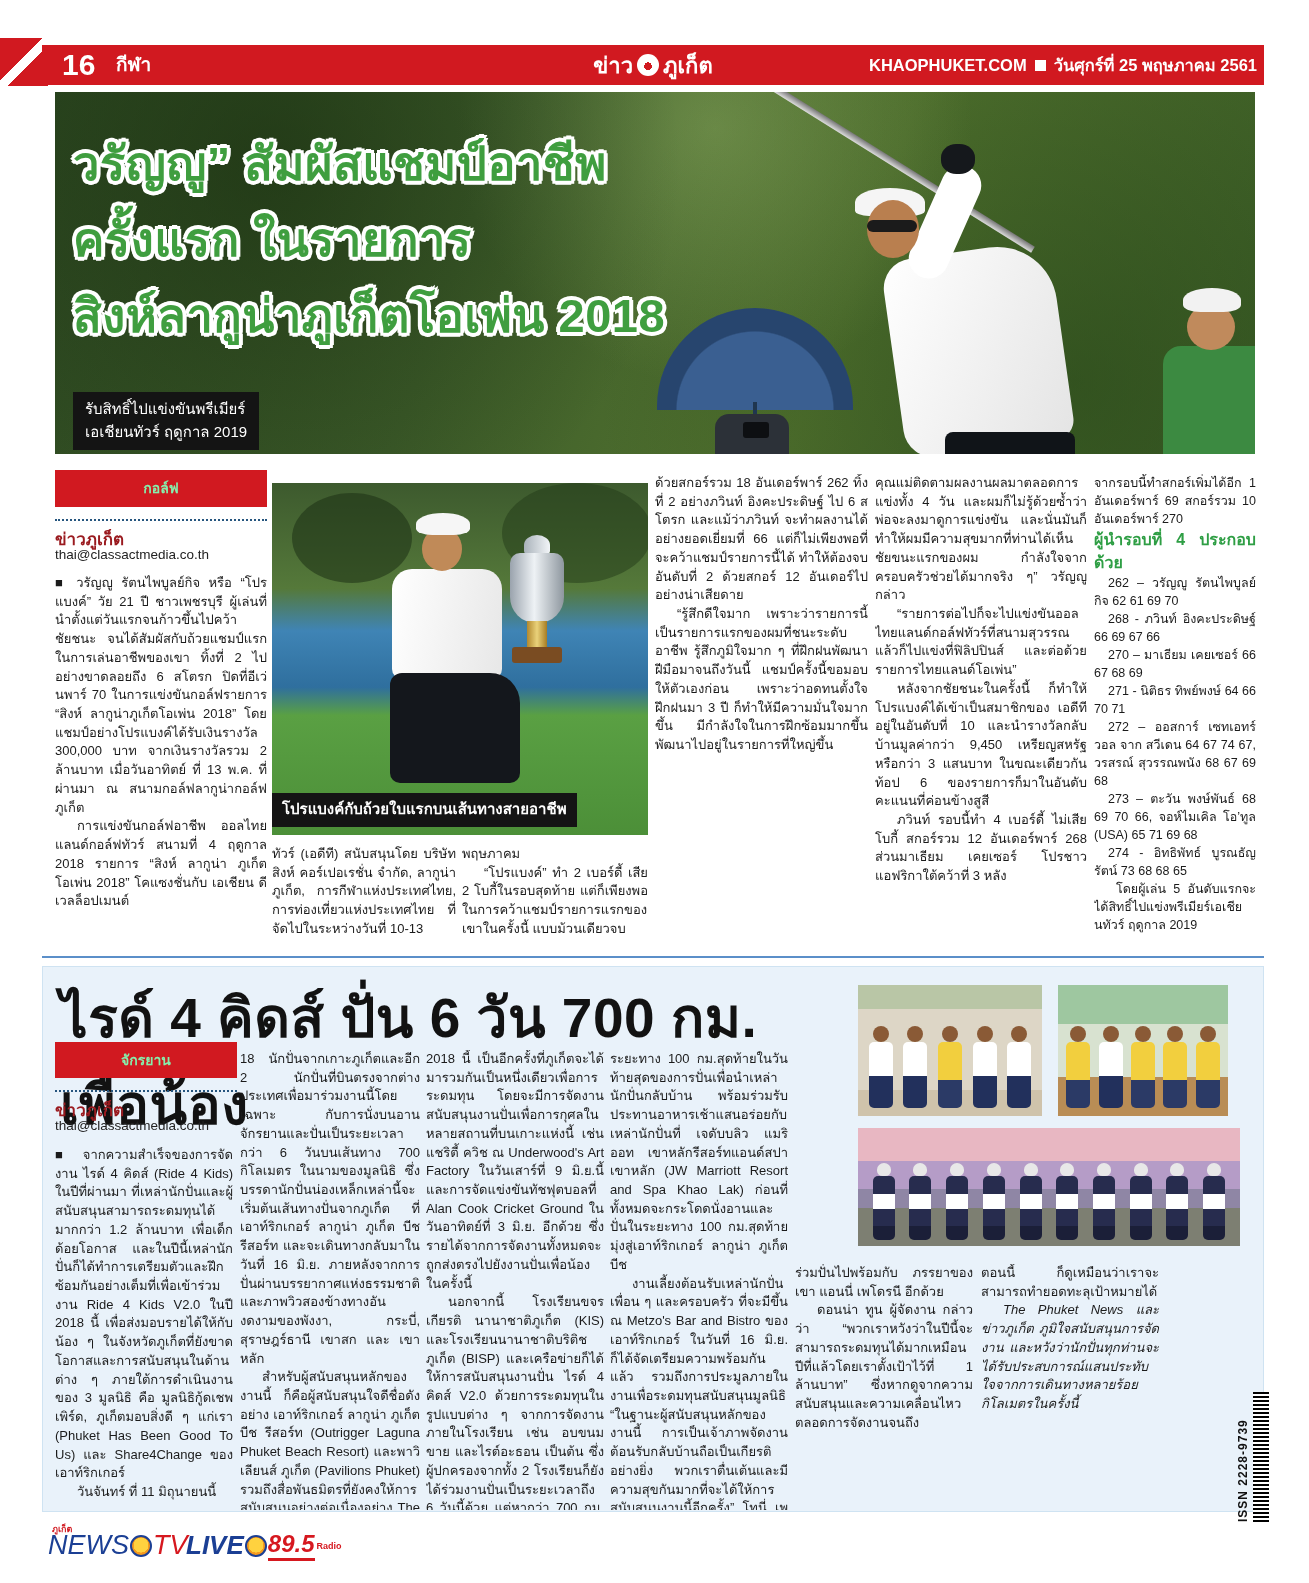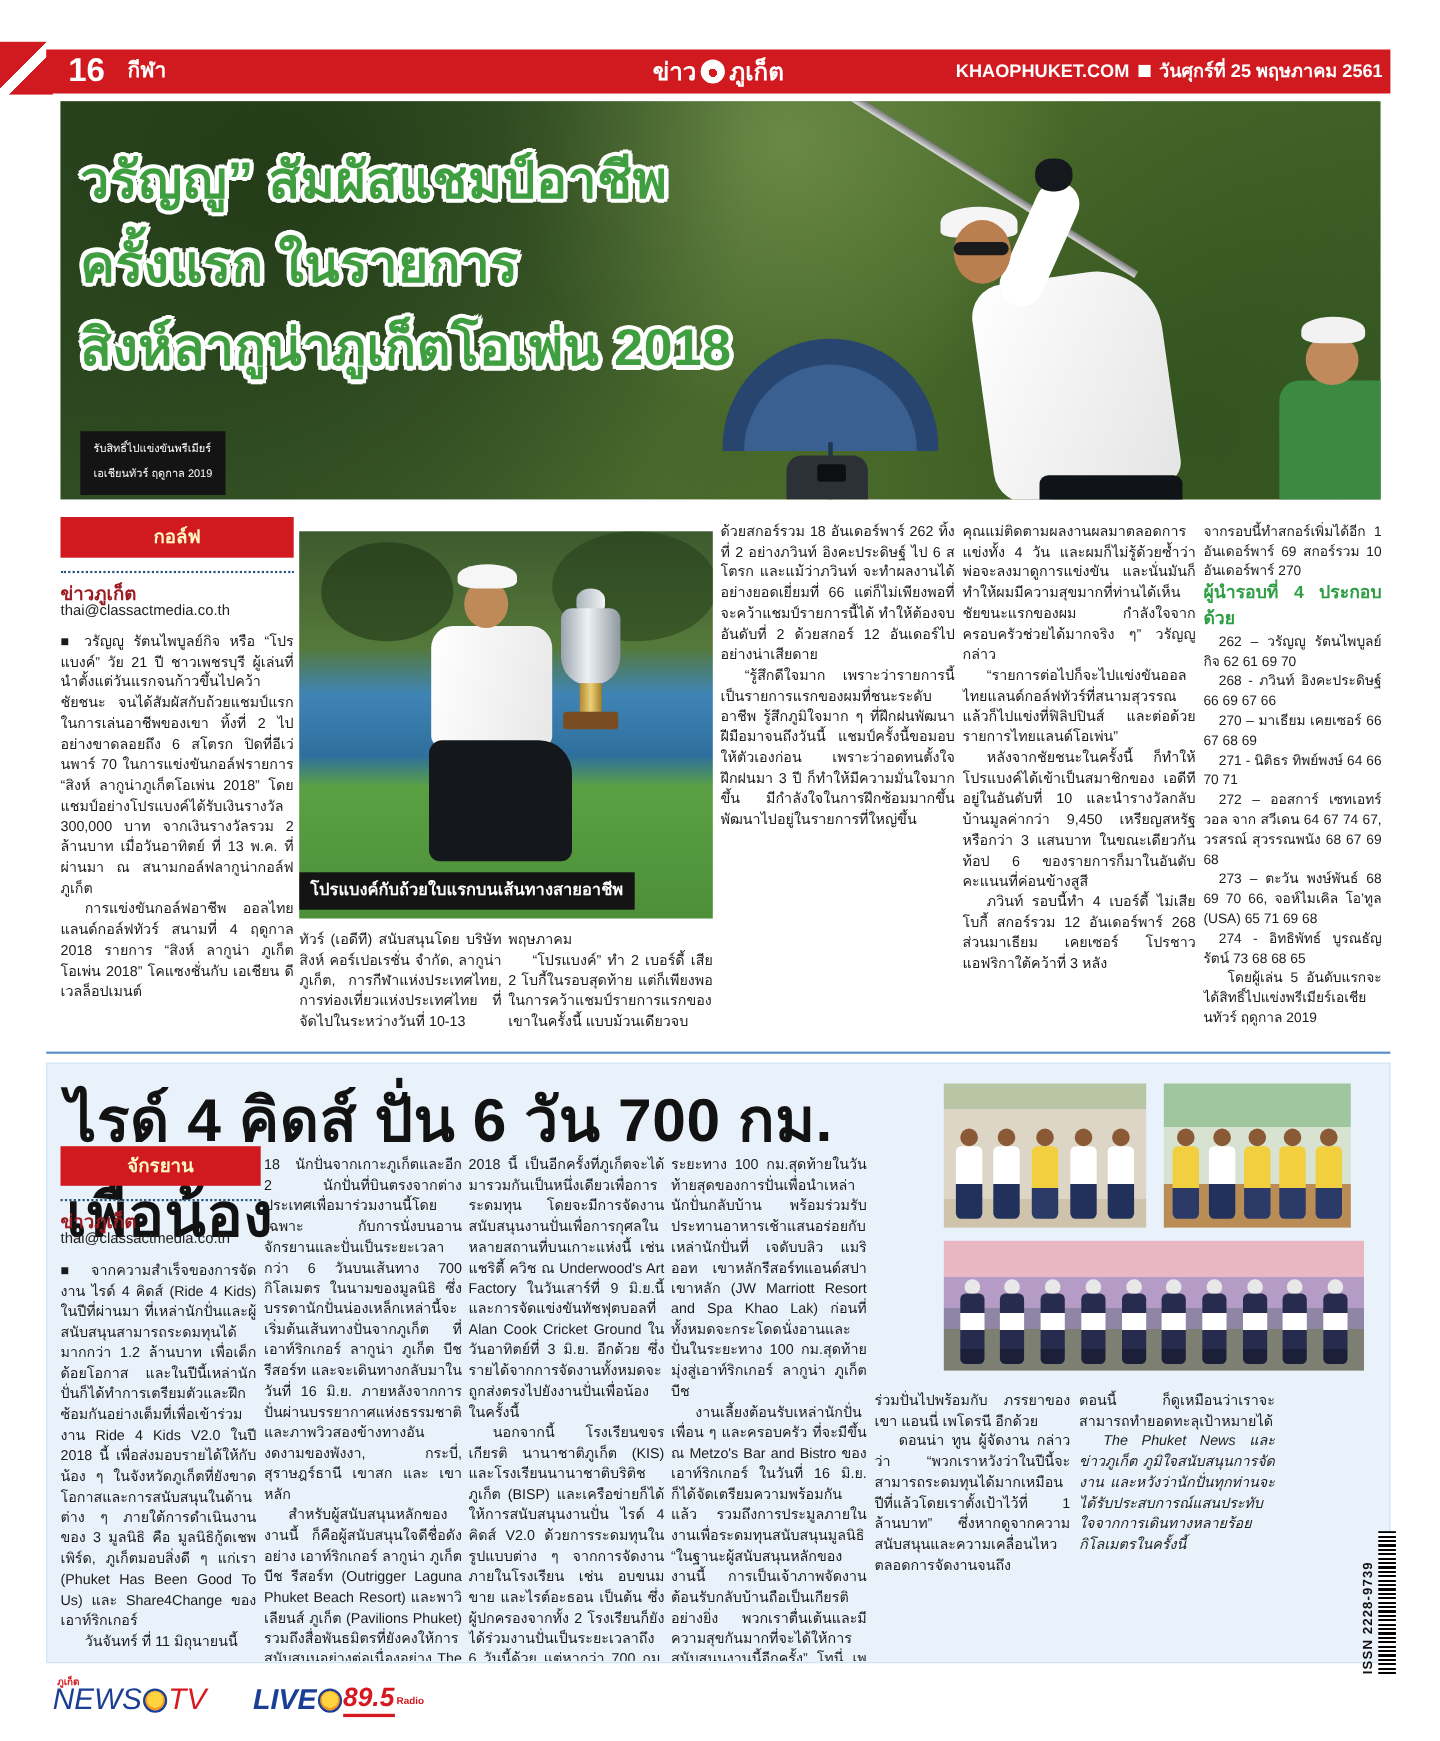--- a/index.html
+++ b/index.html
@@ -43,25 +43,25 @@
   .hero-umbrella-pole { left:698px; top:310px; width:4px; height:52px; background:#20364f; }
   .hero-photographer { left:660px; top:322px; width:74px; height:40px; border-radius:14px 14px 0 0; background:#2c3138; }
   .hero-camera { left:688px; top:330px; width:26px; height:16px; background:#0d0f12; border-radius:3px; }
   .hero-man2-cap { left:1128px; top:196px; width:58px; height:24px; border-radius:50% 50% 30% 30%; background:#f2f2f2; }
   .hero-man2-head { left:1132px; top:212px; width:48px; height:46px; border-radius:50%; background:#c08a5c; }
   .hero-man2-shirt { left:1108px; top:254px; width:110px; height:108px; border-radius:18px 18px 0 0; background:#3c8a41; }
 
   .hero-headline { left:18px; top:34px; font-size:47px; font-weight:bold; line-height:76px; color:#3f9e3f;
      letter-spacing:.5px;
      text-shadow:-3px -3px 0 #fff,3px -3px 0 #fff,-3px 3px 0 #fff,3px 3px 0 #fff,0 -4px 0 #fff,0 4px 0 #fff,-4px 0 0 #fff,4px 0 0 #fff; }
-  .hero-badge { left:18px; top:300px; background:#141414; color:#fff; font-size:10px; line-height:23px;
+  .hero-badge { left:18px; top:300px; background:#141414; color:#fff; font-size:15px; line-height:23px;
      padding:5px 12px 7px; }
 
   
-  .tab { background:#d11920; color:#fef9c3; font-weight:bold; font-size:17px; text-align:center; }
+  .tab { background:#d11920; color:#86efac; font-weight:bold; font-size:14px; text-align:center; }
   .golf-tab { left:55px; top:470px; width:212px; height:37px; line-height:37px; }
   .cyc-tab { left:55px; top:1042px; width:182px; height:36px; line-height:36px; }
   .dotrule { border-top:2px dotted #26557e; height:0; }
   .golf-dots { left:55px; top:519px; width:212px; }
   .cyc-dots { left:55px; top:1090px; width:182px; }
   .byline { color:#9a1a1f; font-weight:bold; font-size:17px; }
   .byline-email { color:#222; font-size:13.5px; }
   .golf-byline { left:55px; top:525px; } .golf-email { left:55px; top:547px; }
   .cyc-byline { left:55px; top:1096px; } .cyc-email { left:55px; top:1118px; }
 
@@ -304,21 +304,21 @@
 
   <div class="abs logo-newstv">
     <span class="pre">ภูเก็ต</span>
     <span class="logo-row">
       <span class="navy" style="font-size:27px;">NEWS</span>
       <span class="sun"></span>
       <span class="red" style="font-size:27px;">TV</span>
     </span>
   </div>
   <div class="abs logo-live">
-    <span class="navy" style="font-size:26px;margin-left:44px;">LIVE</span>
+    <span class="navy" style="font-size:26px;">LIVE</span>
     <span class="sun"></span>
     <span class="red freq" style="font-size:24px;">89.5</span>
     <span class="red radio">Radio</span>
   </div>
 
   <div class="abs issn">
     <span class="issn-text">ISSN 2228-9739</span>
     <span class="barcode"></span>
   </div>
 

